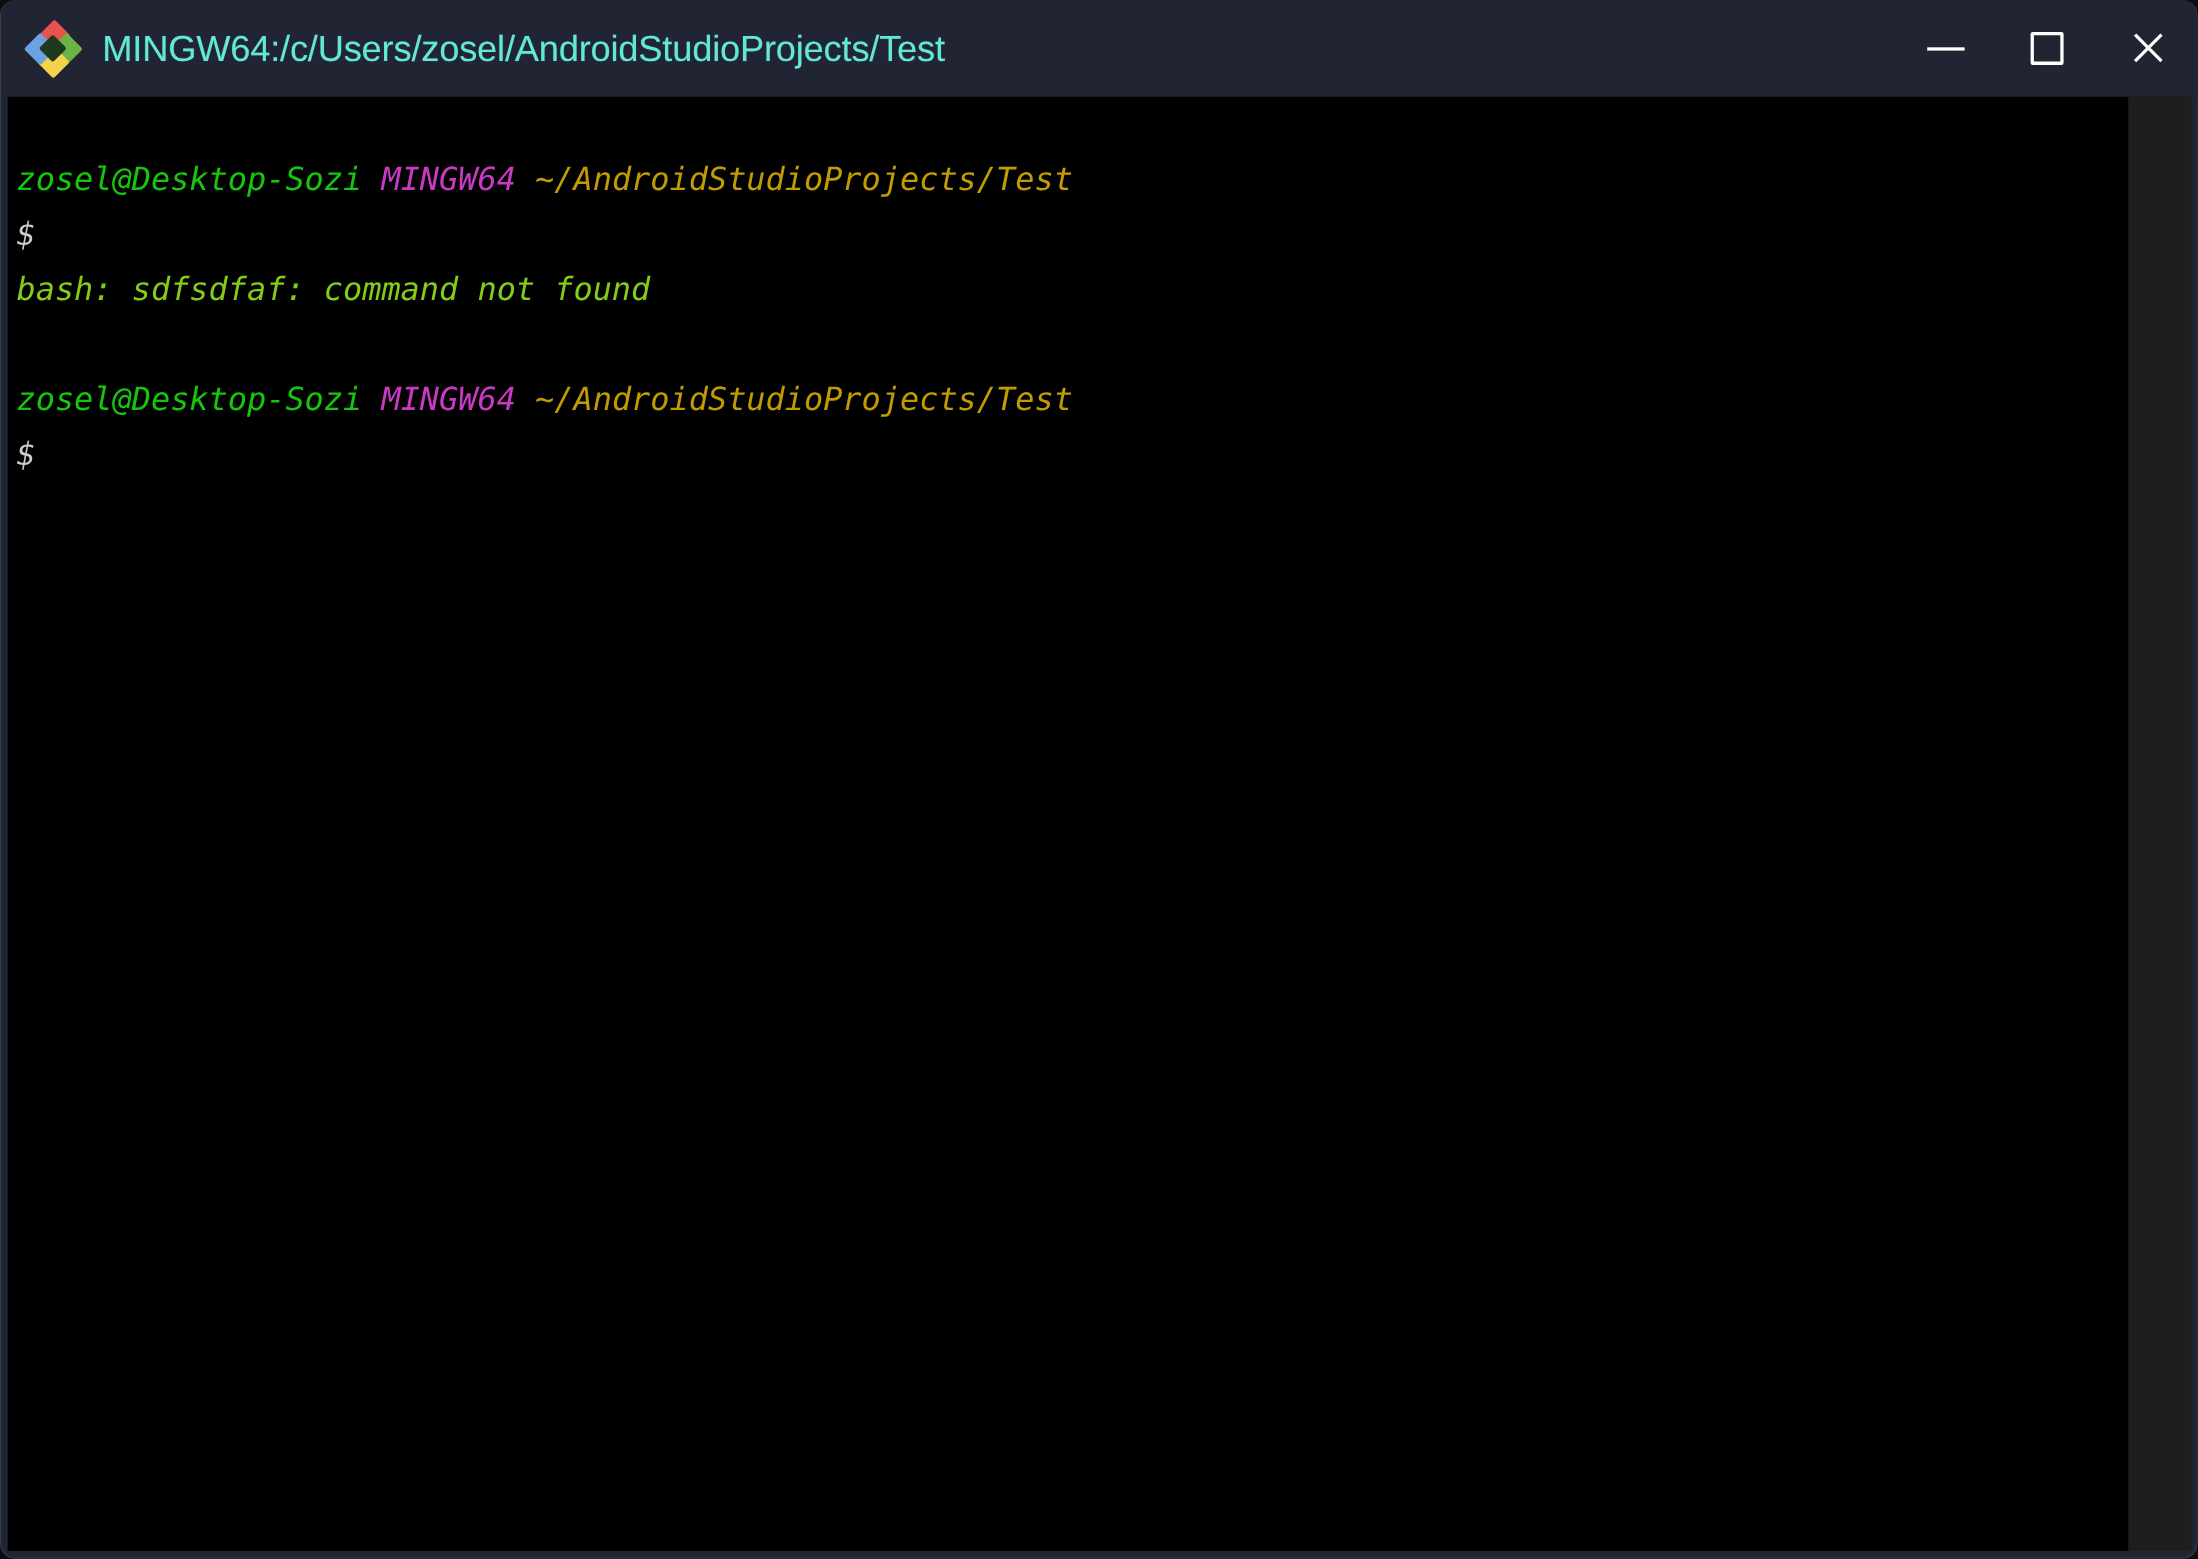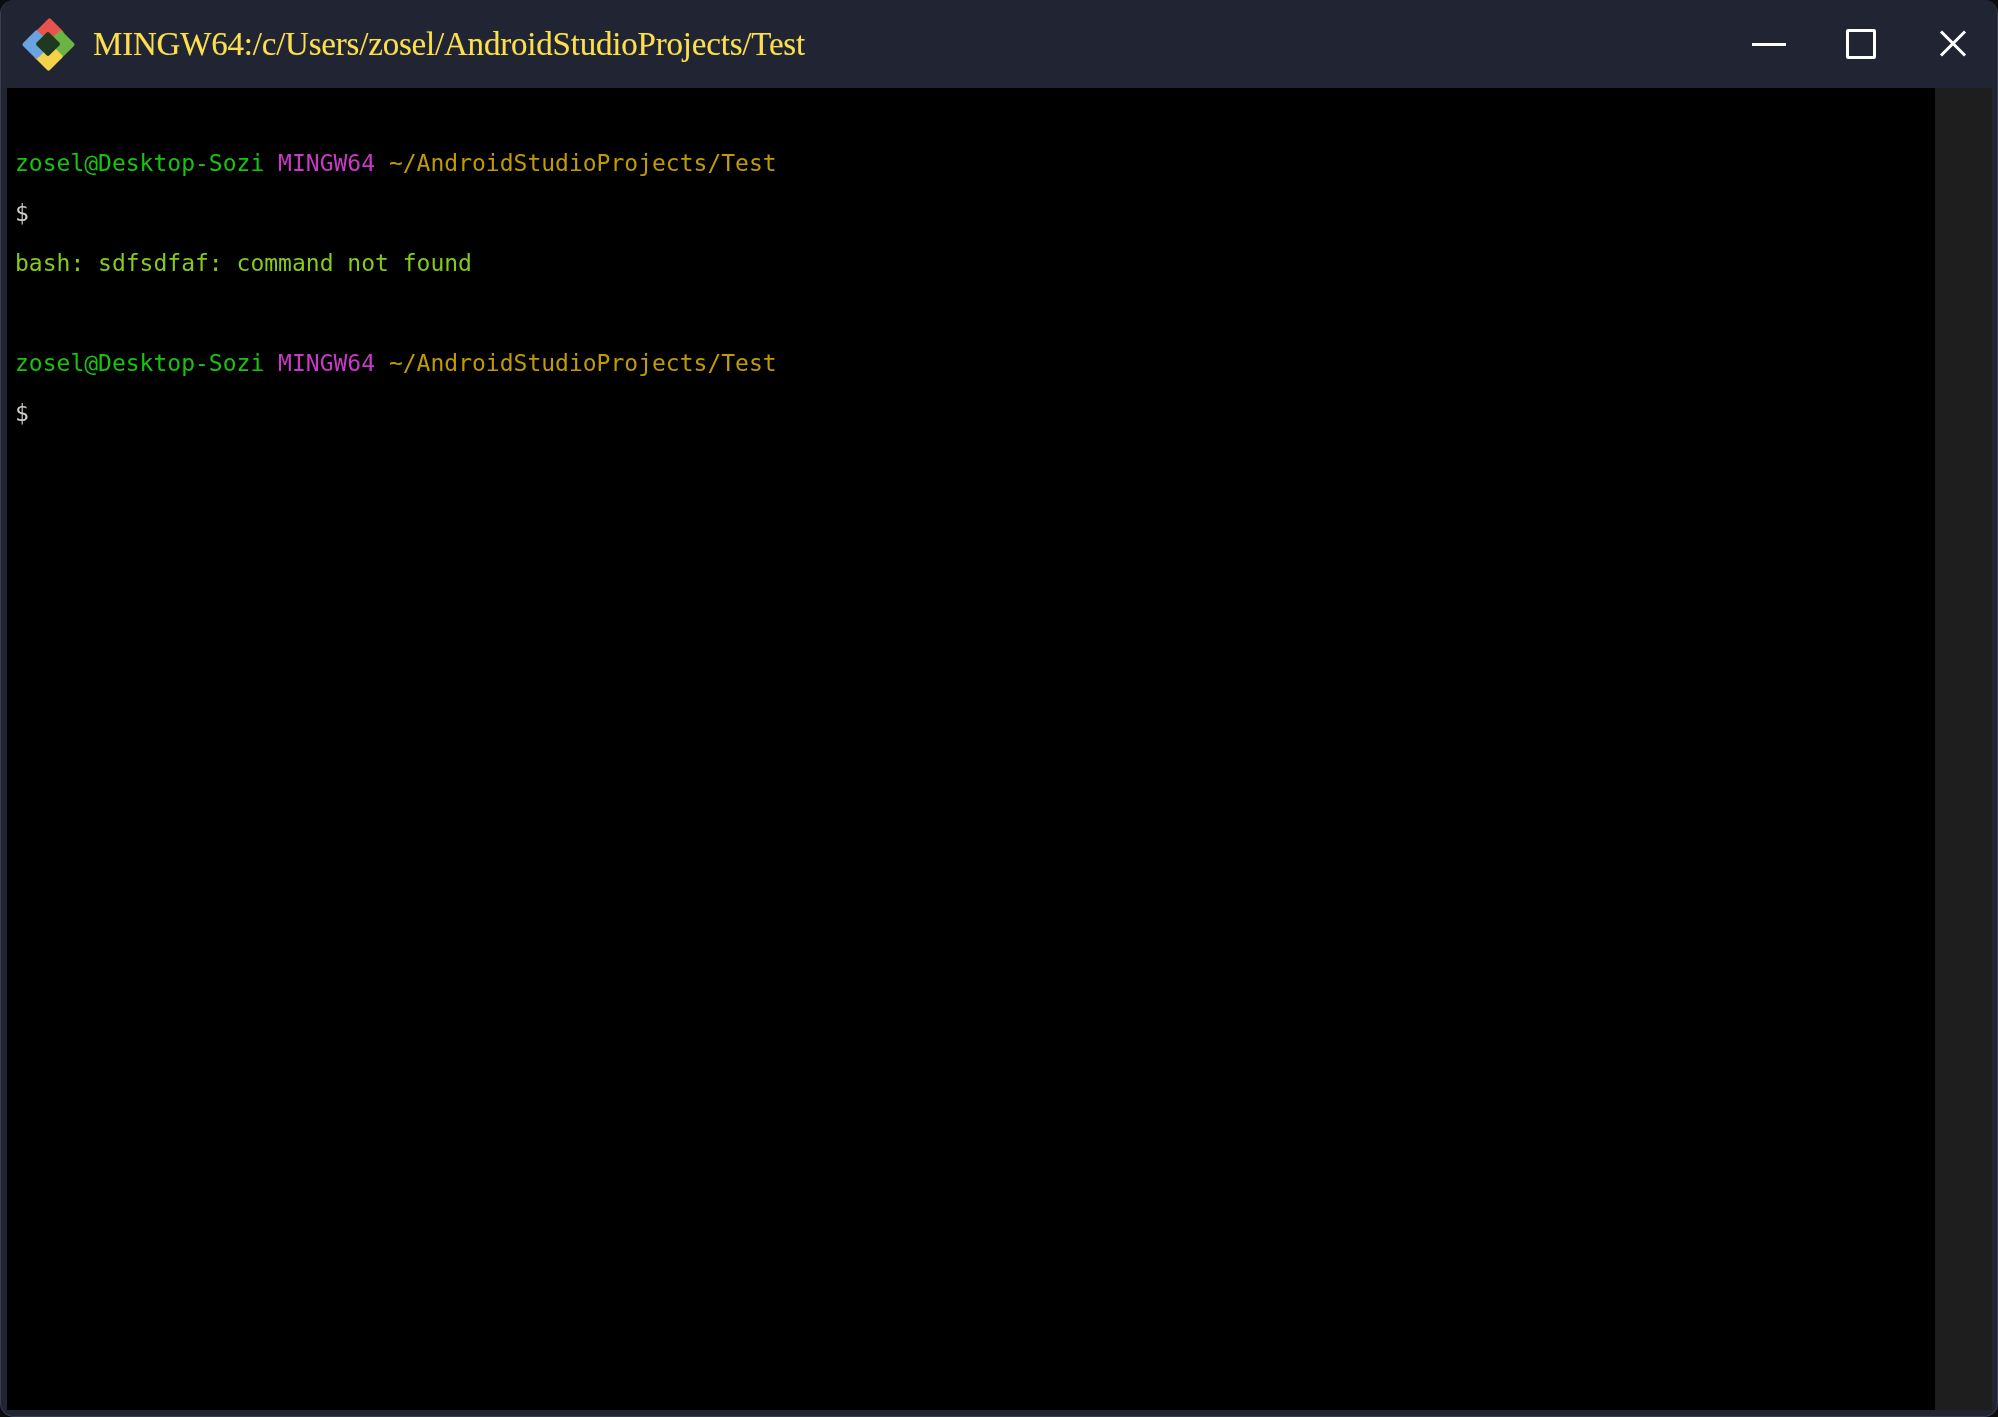--- a/index.html
+++ b/index.html
@@ -44,23 +44,23 @@
   #app-icon {
     position: relative;
     width: 46px;
     height: 46px;
     margin-left: 24px;
     flex: 0 0 auto;
   }
 
   #title-text {
     margin-left: 22px;
-    color: #fde047;
+    color: #5eead4;
     font-size: 33px;
-    font-family: Liberation Serif, serif;
+    font-family: Liberation Sans, sans-serif;
     white-space: nowrap;
     letter-spacing: -0.2px;
     text-shadow: 0 0 1px rgba(255,255,255,0.25);
   }
 
   #window-controls {
     position: absolute;
     right: 0; top: 0;
     height: 88px;
     display: flex;
@@ -117,24 +117,25 @@
     height: 1322px;
     background: #000000;
     overflow: hidden;
   }
 
   #term-text {
     position: absolute;
     left: 8px;
     top: 0px;
     font-family: "DejaVu Sans Mono", "Liberation Mono", monospace;
-    font-size: 23px;
+    font-size: 29px;
     line-height: 50px;
     white-space: pre;
     color: #cccccc;
+    font-style: italic;
   }
 
   .line { white-space: pre; height: 50px; }
   .blank { height: 50px; }
 
   .c-user   { color: #16c60c; }
   .c-mingw  { color: #c839c5; }
   .c-path   { color: #c19c00; }
   .c-plain  { color: #84cc16; }
   .c-prompt { color: #ccccc8; }

